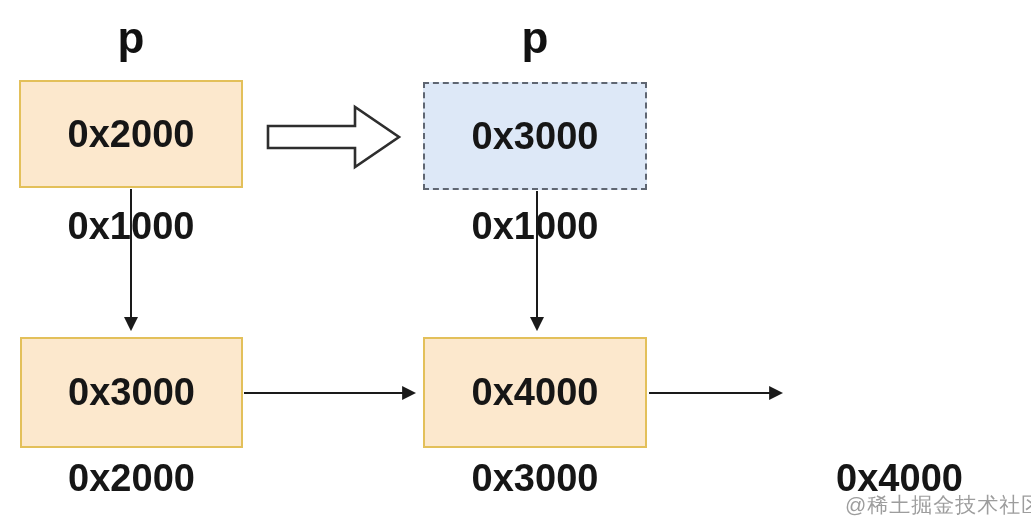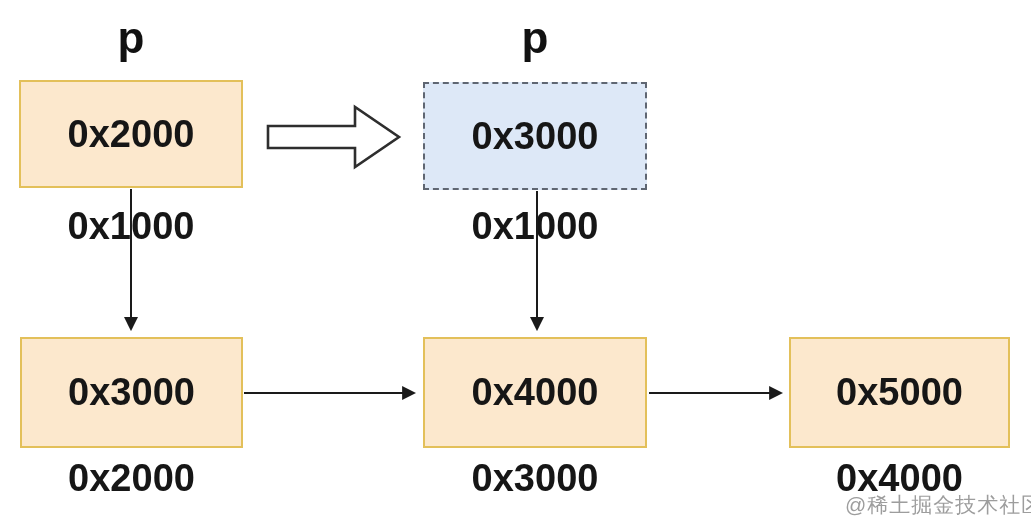--- a/index.html
+++ b/index.html
@@ -96,23 +96,20 @@
   <div class="abs node-box row2" style="left:20px; top:337px; width:223px;">
     <span>0x3000</span>
   </div>
   <div class="abs addr-label" style="left:20px; top:458px; width:223px;">0x2000</div>
 
   <div class="abs node-box row2" style="left:423px; top:337px;">
     <span>0x4000</span>
   </div>
   <div class="abs addr-label" style="left:423px; top:458px;">0x3000</div>
 
-  <div class="abs node-box row2" style="left:789px; top:337px; width:221px;">
-    <span>0x5000</span>
-  </div>
   <div class="abs addr-label" style="left:789px; top:458px; width:221px;">0x4000</div>
 
   <svg class="overlay" viewBox="0 0 1031 529" xmlns="http://www.w3.org/2000/svg">
     <defs>
       <marker id="ah" viewBox="0 0 10 10" refX="8.5" refY="5" markerWidth="14" markerHeight="14" markerUnits="userSpaceOnUse" orient="auto">
         <path d="M0,0 L10,5 L0,10 z" fill="#1a1a1a"></path>
       </marker>
     </defs>
 
     <polygon points="268,126 355,126 355,107 399,137 355,167 355,148 268,148" fill="#ffffff" stroke="#2e2e2e" stroke-width="2.6" stroke-linejoin="miter"></polygon>

